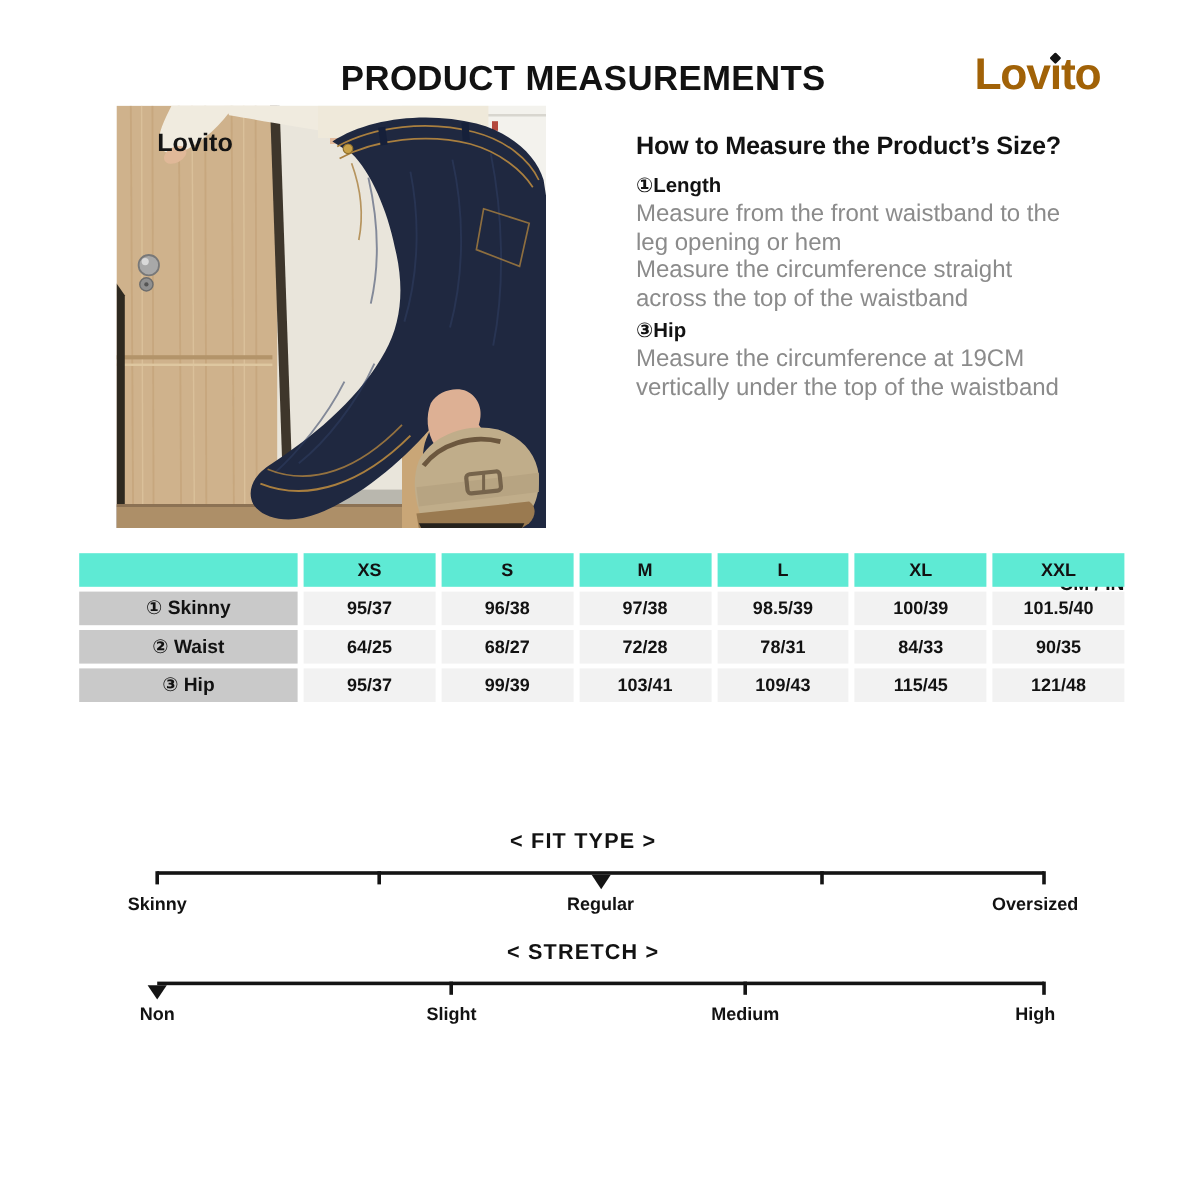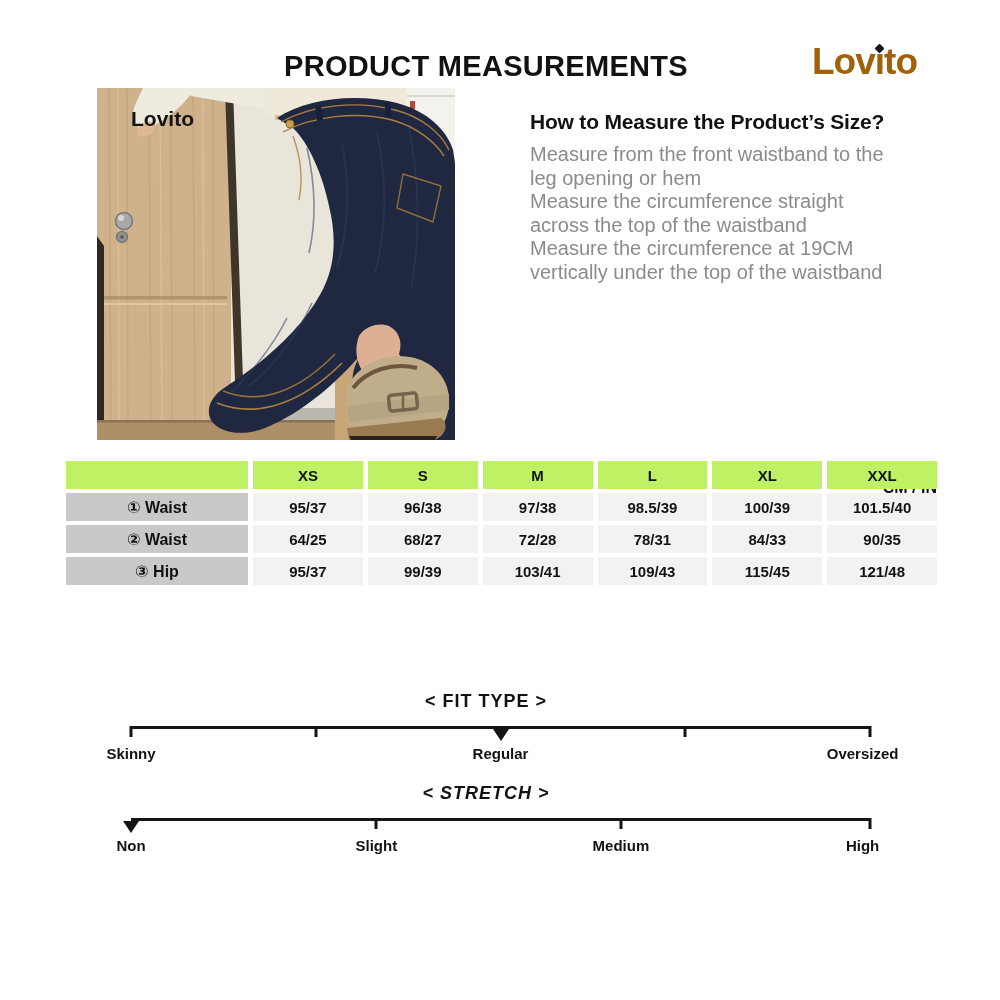--- a/index.html
+++ b/index.html
@@ -27,33 +27,33 @@
   .howto .item-desc  { font-size:20px; color:#8b8b8b; line-height:23.5px; width:376px; }
 
   
   .unit-label { position:absolute; top:435px; left:66px; width:871px; text-align:right;
                 font-size:16px; font-weight:700;margin-top:44px; }
   .size-table { position:absolute; left:66px; top:461px; width:871px;
                 display:grid; grid-template-columns:182px repeat(6,1fr);
                 column-gap:5px; row-gap:4px; grid-auto-rows:28px; }
   .size-table .cell { display:flex; align-items:center; justify-content:center;
                       font-size:15px; font-weight:700; }
-  .size-table .head  { background:#bef264; }
+  .size-table .head  { background:#5eead4; }
   .size-table .rowlabel { background:#c9c9c9; font-size:16px; font-weight:600; }
   .size-table .val   { background:#f2f2f2; }
 
   
   .disclaimer { position:absolute; top:625px; left:0; right:0; text-align:center;
                 font-size:16px; font-weight:700; letter-spacing:.1px; }
 
   
   .scale-title { position:absolute; left:0; right:0; text-align:center;
                  font-size:18px; font-weight:800; letter-spacing:1px; }
   .scale-title.fit { top:691px; }
-  .scale-title.stretch { top:783px;font-style:italic; }
+  .scale-title.stretch { top:783px; }
   .scale { position:absolute; left:131px; width:739px; height:42px; }
   .scale.fit { top:726px;text-decoration:underline; }
   .scale.stretch { top:818px; }
   .scale .line { position:absolute; left:0; top:0; width:100%; height:3px; background:#141414; }
   .scale .tick { position:absolute; top:0; width:3px; height:11px; background:#141414;
                  transform:translateX(-50%); }
   .scale .marker { position:absolute; top:3px; width:0; height:0; transform:translateX(-50%);
                    border-left:8px solid transparent; border-right:8px solid transparent;
                    border-top:12px solid #141414; }
   .scale .slabel { position:absolute; top:19px; transform:translateX(-50%);
@@ -173,37 +173,39 @@
         <path d="M250,340 L344,330 C350,334 350,342 344,348 L338,352 L252,352 Z" fill="#9a7a50"></path>
         <path d="M252,348 L340,348 L338,352 L254,352 Z" fill="#26221c"></path>
       </g>
 
       <text x="34" y="38" font-size="21" class="watermark" fill="#141414">Lovito</text>
     </svg>
   </div>
 
   <div class="howto">
     <h2>How to Measure the Product’s Size?</h2>
+    <div class="item-label">①Length</div>
     <div class="item-desc">Measure from the front waistband to the leg opening or hem</div>
     <div class="item-desc">Measure the circumference straight across the top of the waistband</div>
+    <div class="item-label">③Hip</div>
     <div class="item-desc">Measure the circumference at 19CM vertically under the top of the waistband</div>
   </div>
 
   <div class="unit-label">CM / IN</div>
 
   <div class="size-table">
     <div class="cell head"></div>
     <div class="cell head">XS</div>
     <div class="cell head">S</div>
     <div class="cell head">M</div>
     <div class="cell head">L</div>
     <div class="cell head">XL</div>
     <div class="cell head">XXL</div>
 
-    <div class="cell rowlabel">① Waist</div>
+    <div class="cell rowlabel">① Skinny</div>
     <div class="cell val">95/37</div>
     <div class="cell val">96/38</div>
     <div class="cell val">97/38</div>
     <div class="cell val">98.5/39</div>
     <div class="cell val">100/39</div>
     <div class="cell val">101.5/40</div>
 
     <div class="cell rowlabel">② Waist</div>
     <div class="cell val">64/25</div>
     <div class="cell val">68/27</div>

